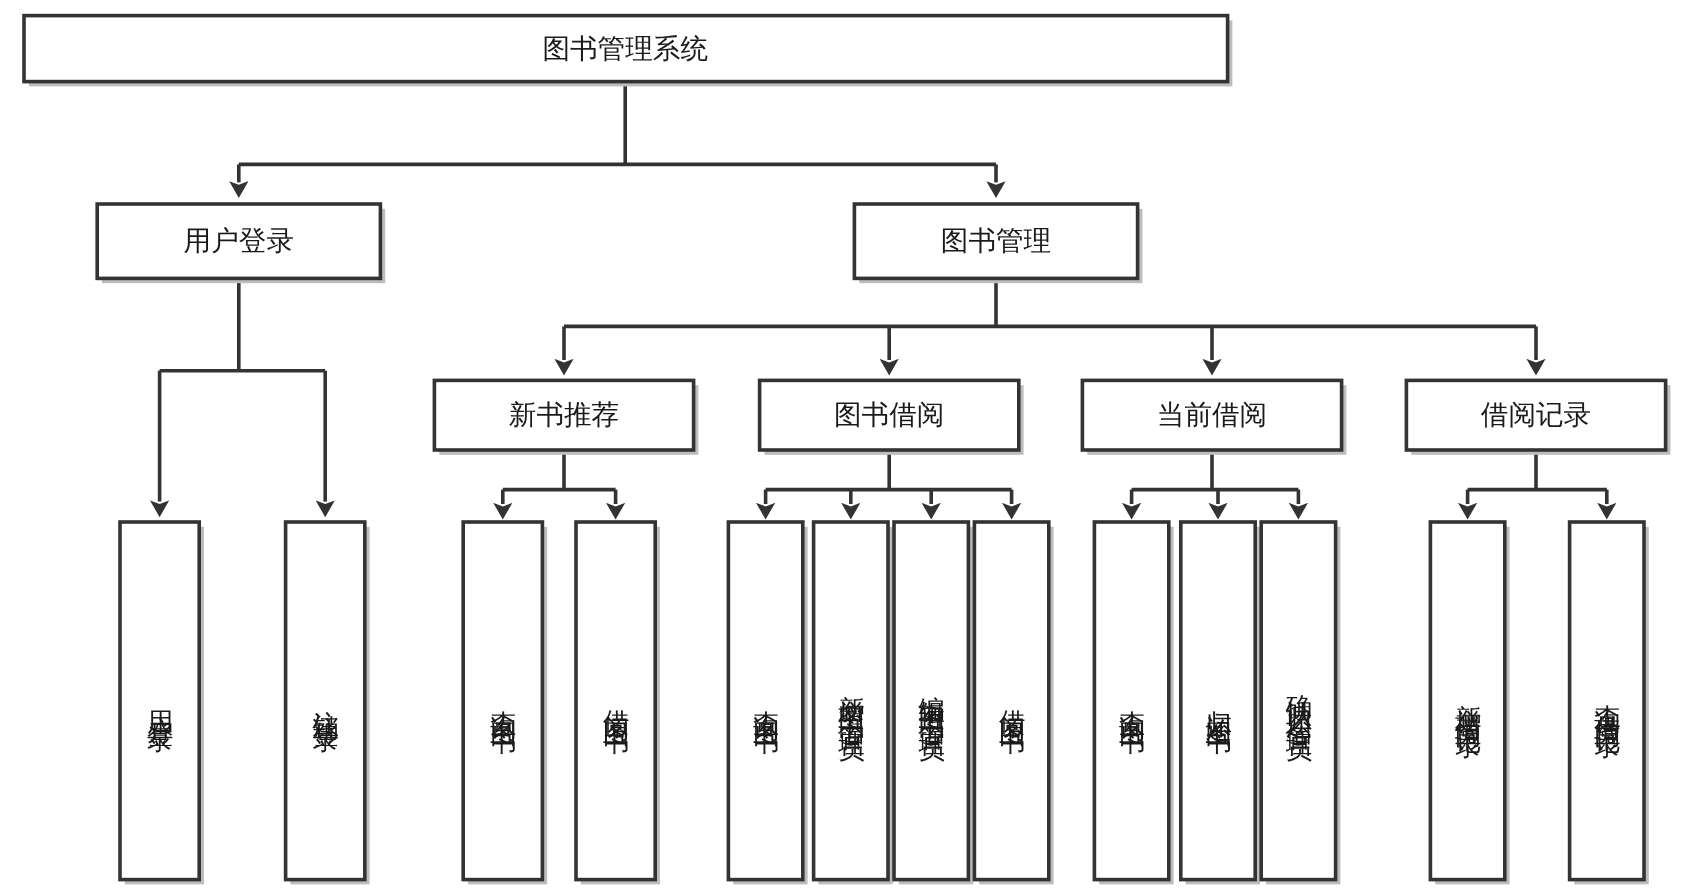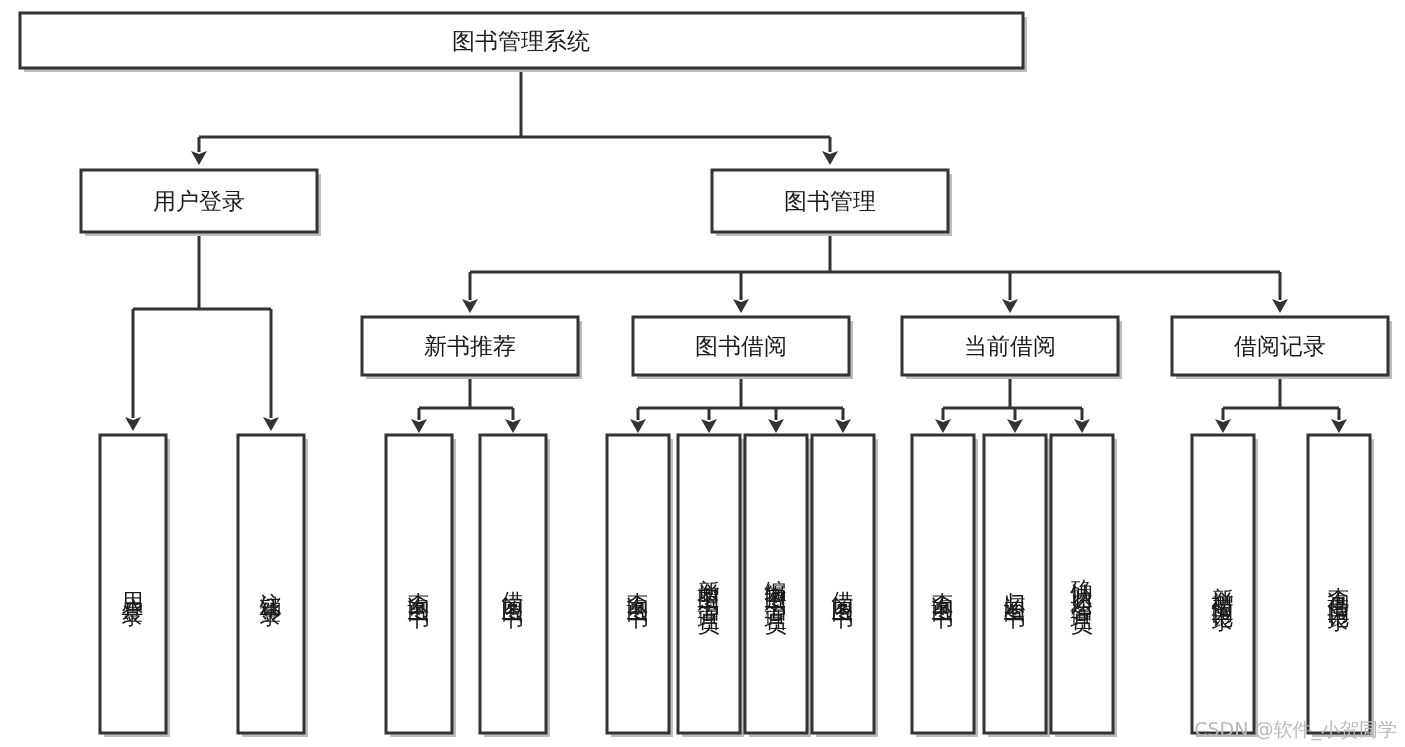--- a/index.html
+++ b/index.html
@@ -220,14 +220,13 @@
     </g>
 
     <g>
       <rect class="node-shadow" x="1312" y="439" width="62" height="298"></rect>
       <rect class="node-box" x="1308" y="435" width="62" height="298"></rect>
       <text class="leaf-label" x="1339" y="584">查询借阅记录</text>
     </g>
 
   </svg>
 
-  <div class="watermark">CSDN @软件_小贺同学</div>
 </div>
 
 </body></html>

